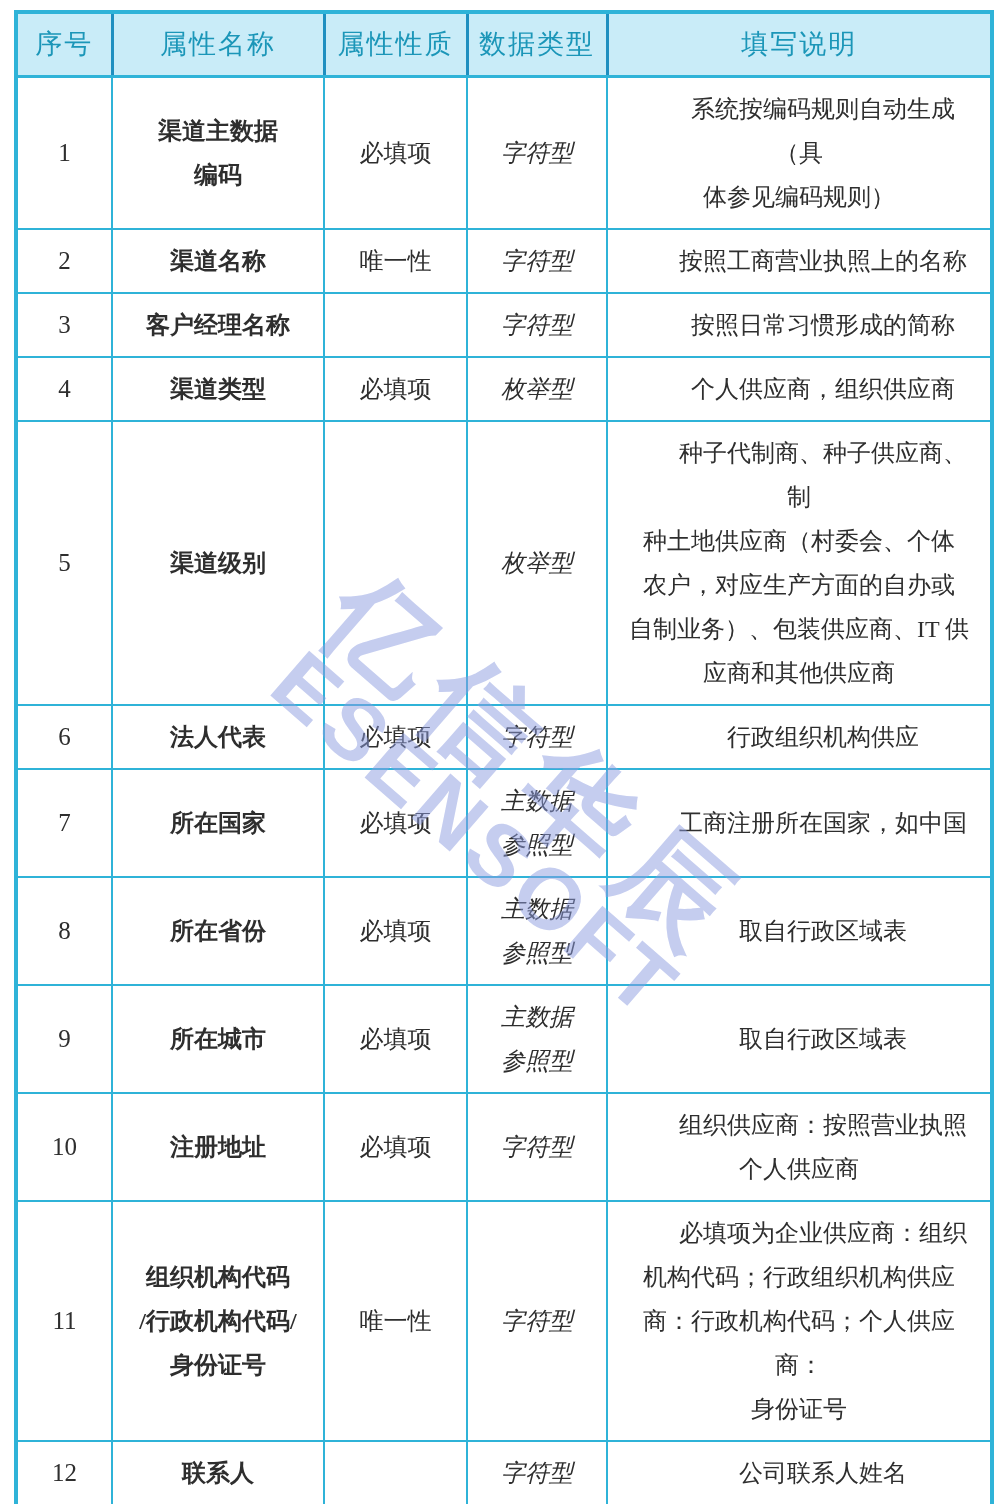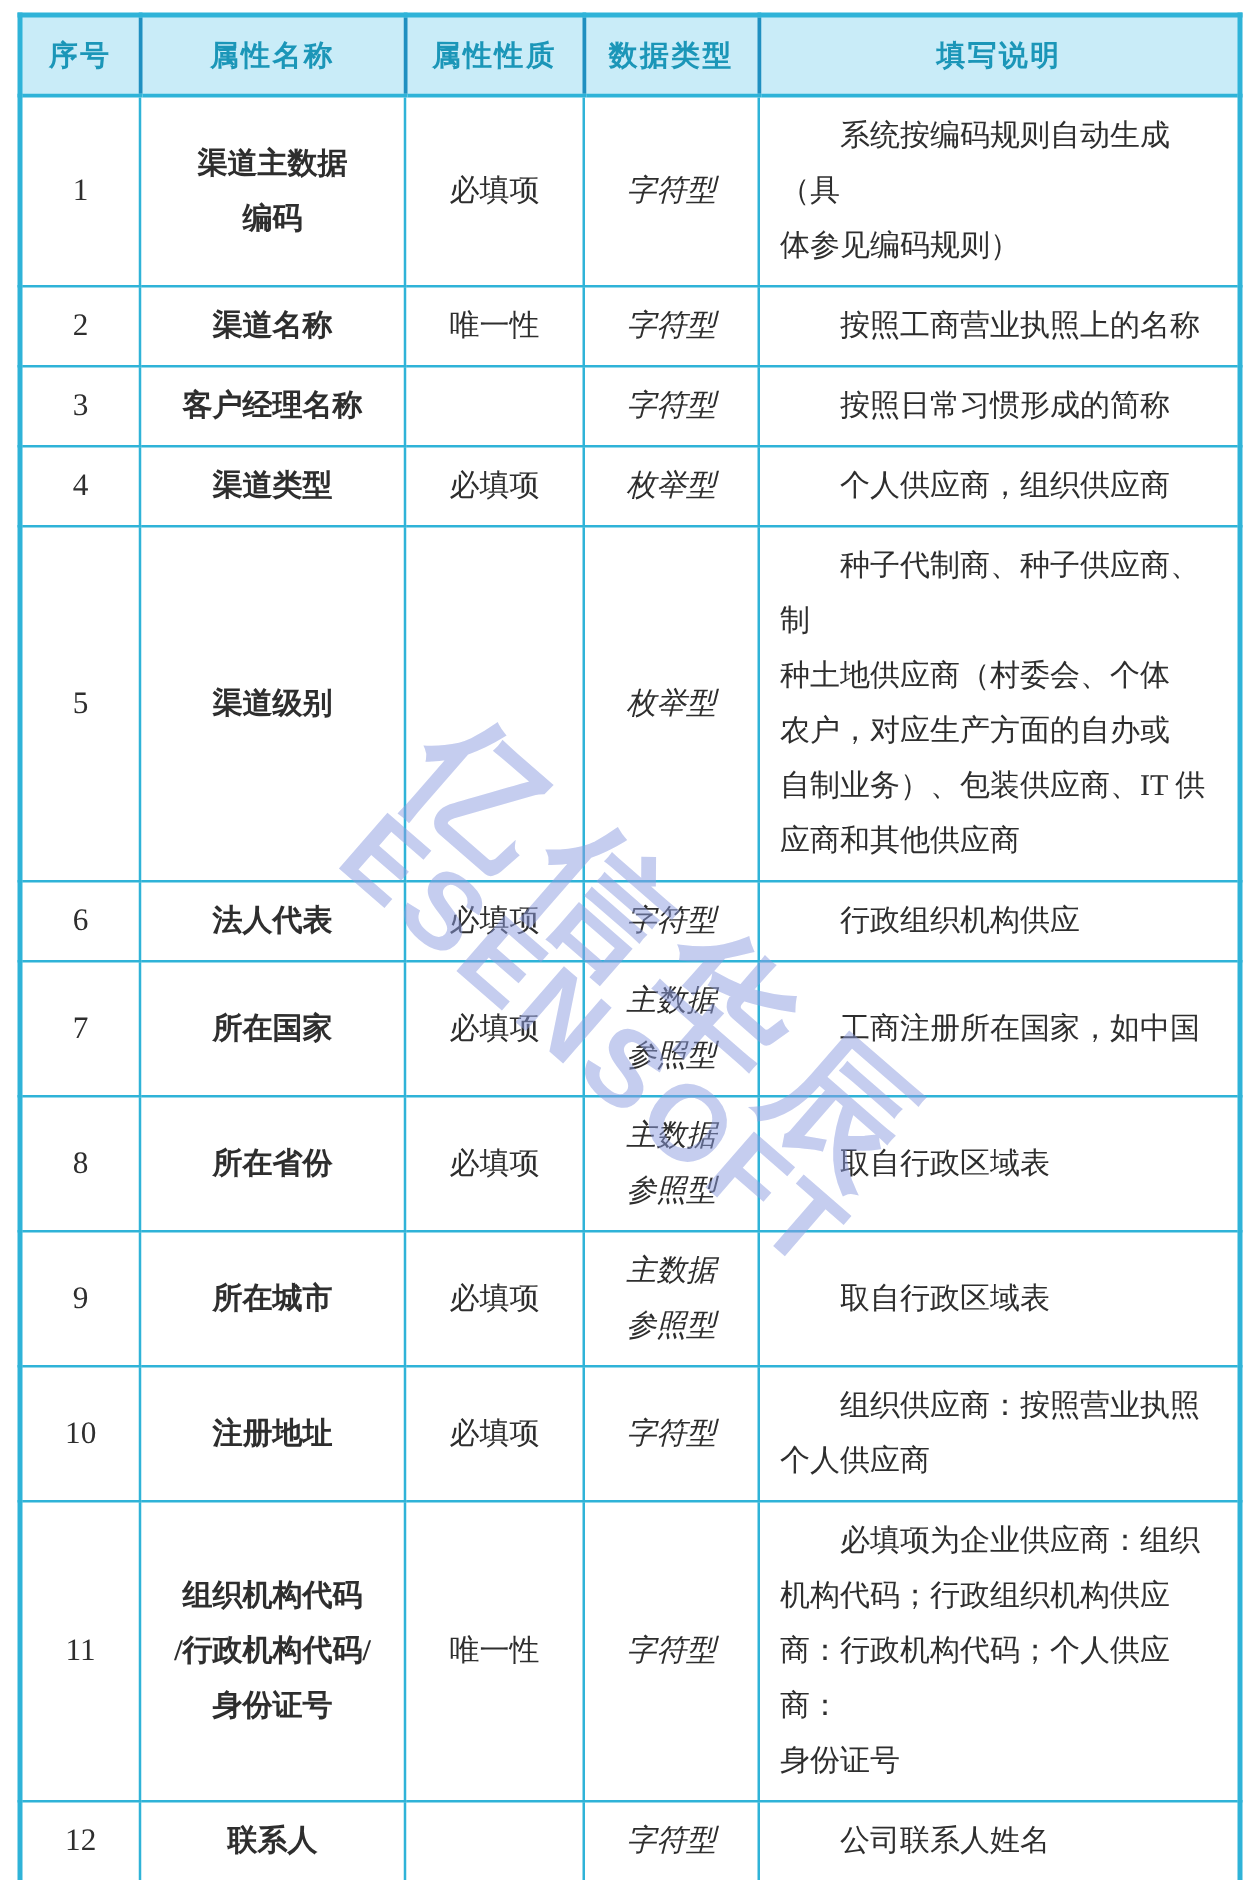--- a/index.html
+++ b/index.html
@@ -27,22 +27,22 @@
   }
   col.c-no{width:96px;}
   col.c-name{width:212px;}
   col.c-prop{width:143px;}
   col.c-type{width:140px;}
   col.c-desc{width:385px;}
   th{
     background:var(--header-bg);
     color:var(--header-text);
     font-family:"Liberation Sans","DejaVu Sans",sans-serif;
-    font-weight:bold;
-    font-size:23px;
+    font-weight:normal;
+    font-size:27px;
     letter-spacing:2px;
     height:64px;
     border:2px solid var(--border);
     border-left:3px solid var(--border-dark);
     border-bottom:3px solid var(--border);
     text-align:center;
     vertical-align:middle;
   }
   th:first-child{border-left:2px solid var(--border);}
   td{
@@ -50,21 +50,21 @@
     font-size:24px;
     line-height:44px;
     padding:9px 10px;
     vertical-align:middle;
     white-space:pre-line;
   }
   td.cell-no{text-align:center;font-size:25px;}
   td.cell-name{text-align:center;padding:9px 8px;font-weight:bold;}
   td.cell-property{text-align:center;}
   td.cell-type{text-align:center;padding:9px 6px;font-style:italic;}
-  td.cell-desc{text-align:left;padding:9px 16px;text-indent:2em;}
+  td.cell-desc{text-align:center;padding:9px 16px;text-indent:2em;}
   .watermark{
     position:absolute;
     left:510px;top:795px;
     transform:translate(-50%,-50%) rotate(41deg);
     text-align:center;
     color:var(--watermark);
     opacity:0.5;
     pointer-events:none;
     z-index:5;
     font-family:"Liberation Sans","DejaVu Sans",sans-serif;

